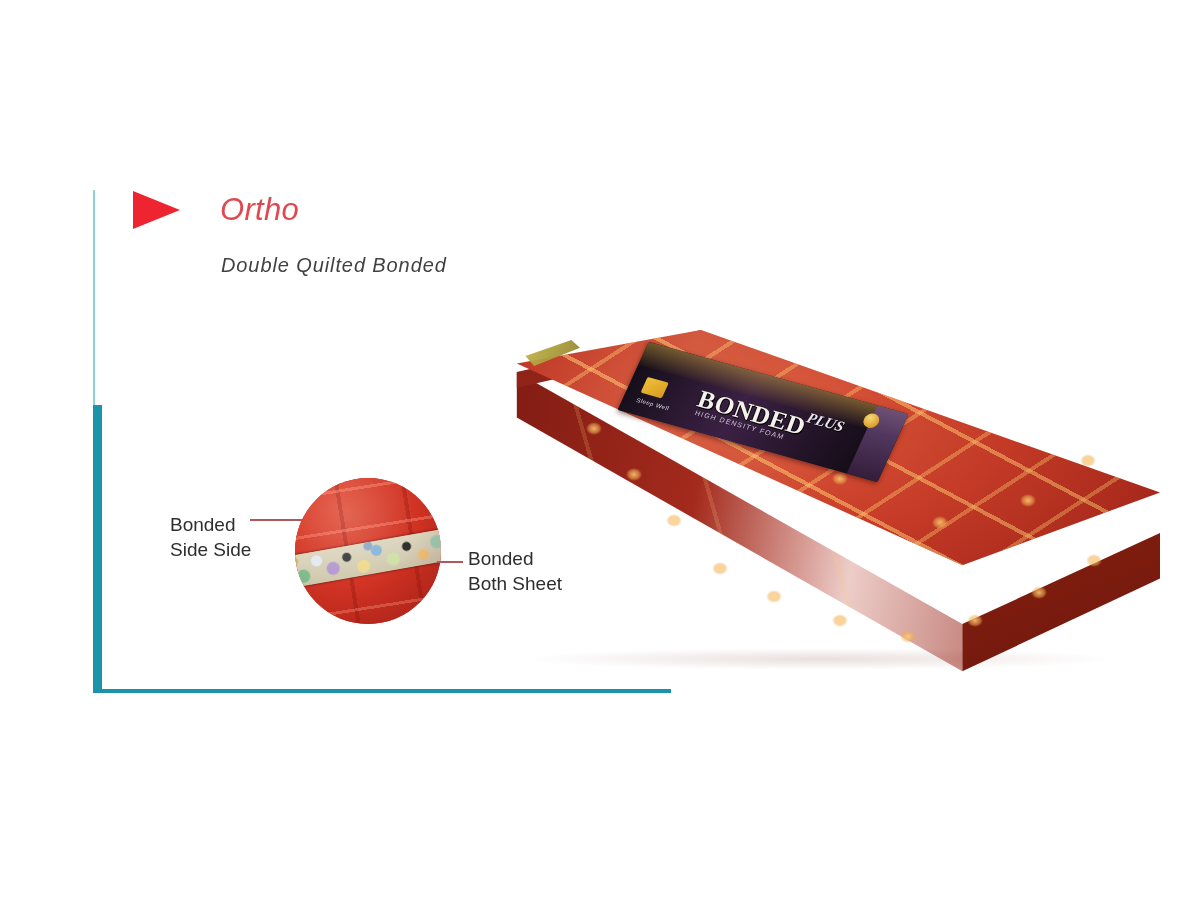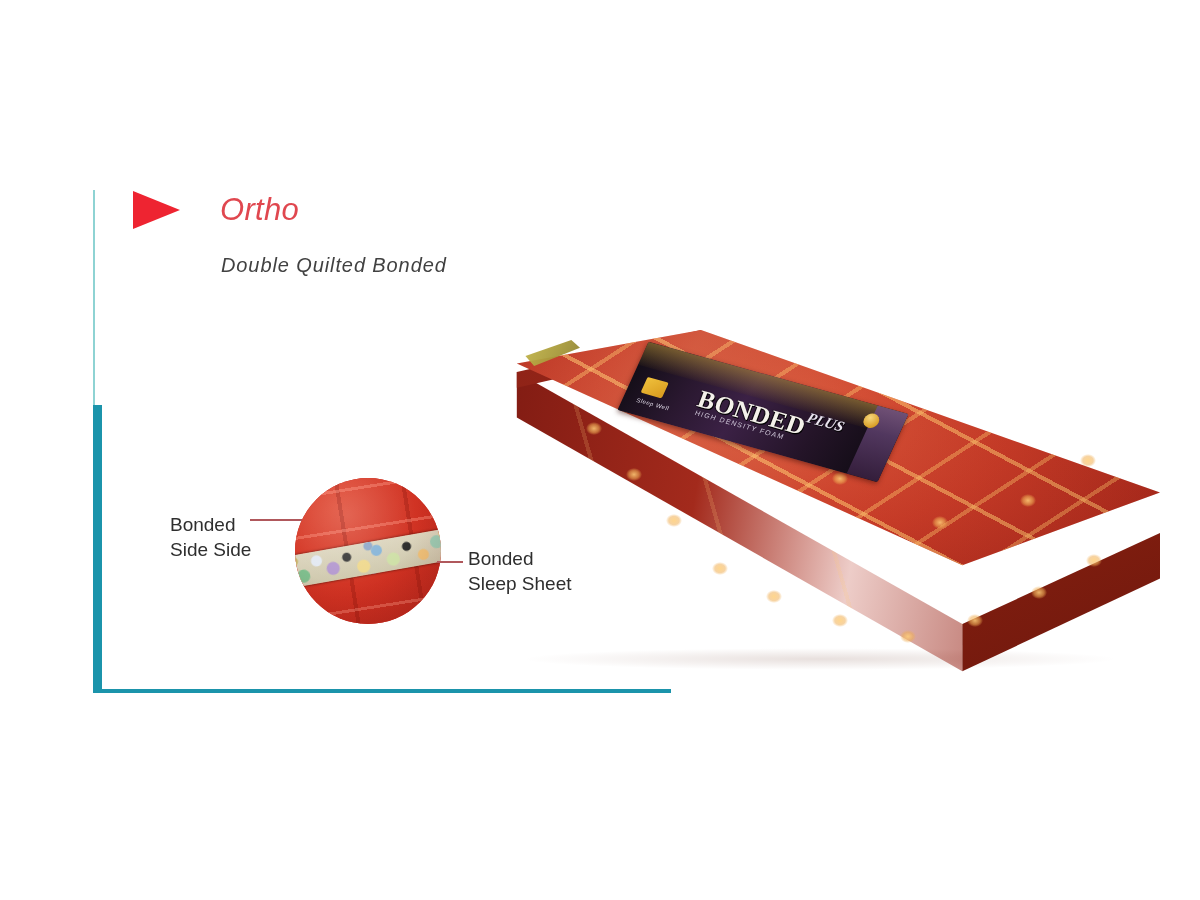--- a/index.html
+++ b/index.html
@@ -402,21 +402,21 @@
 
   <div class="leader leader-left"></div>
   <div class="leader leader-right"></div>
 
   <div class="callout-label callout-left">
     <div>Bonded</div>
     <div>Side Side</div>
   </div>
   <div class="callout-label callout-right">
     <div>Bonded</div>
-    <div>Sleep Sheet</div>
+    <div>Both Sheet</div>
   </div>
 
   <div class="product-shadow"></div>
   <div class="product">
     <div class="piece">
       <div class="face face-front"></div>
       <div class="face face-front-tex"></div>
       <div class="face face-right"></div>
       <div class="face face-leftend"></div>
       <div class="face face-top">

